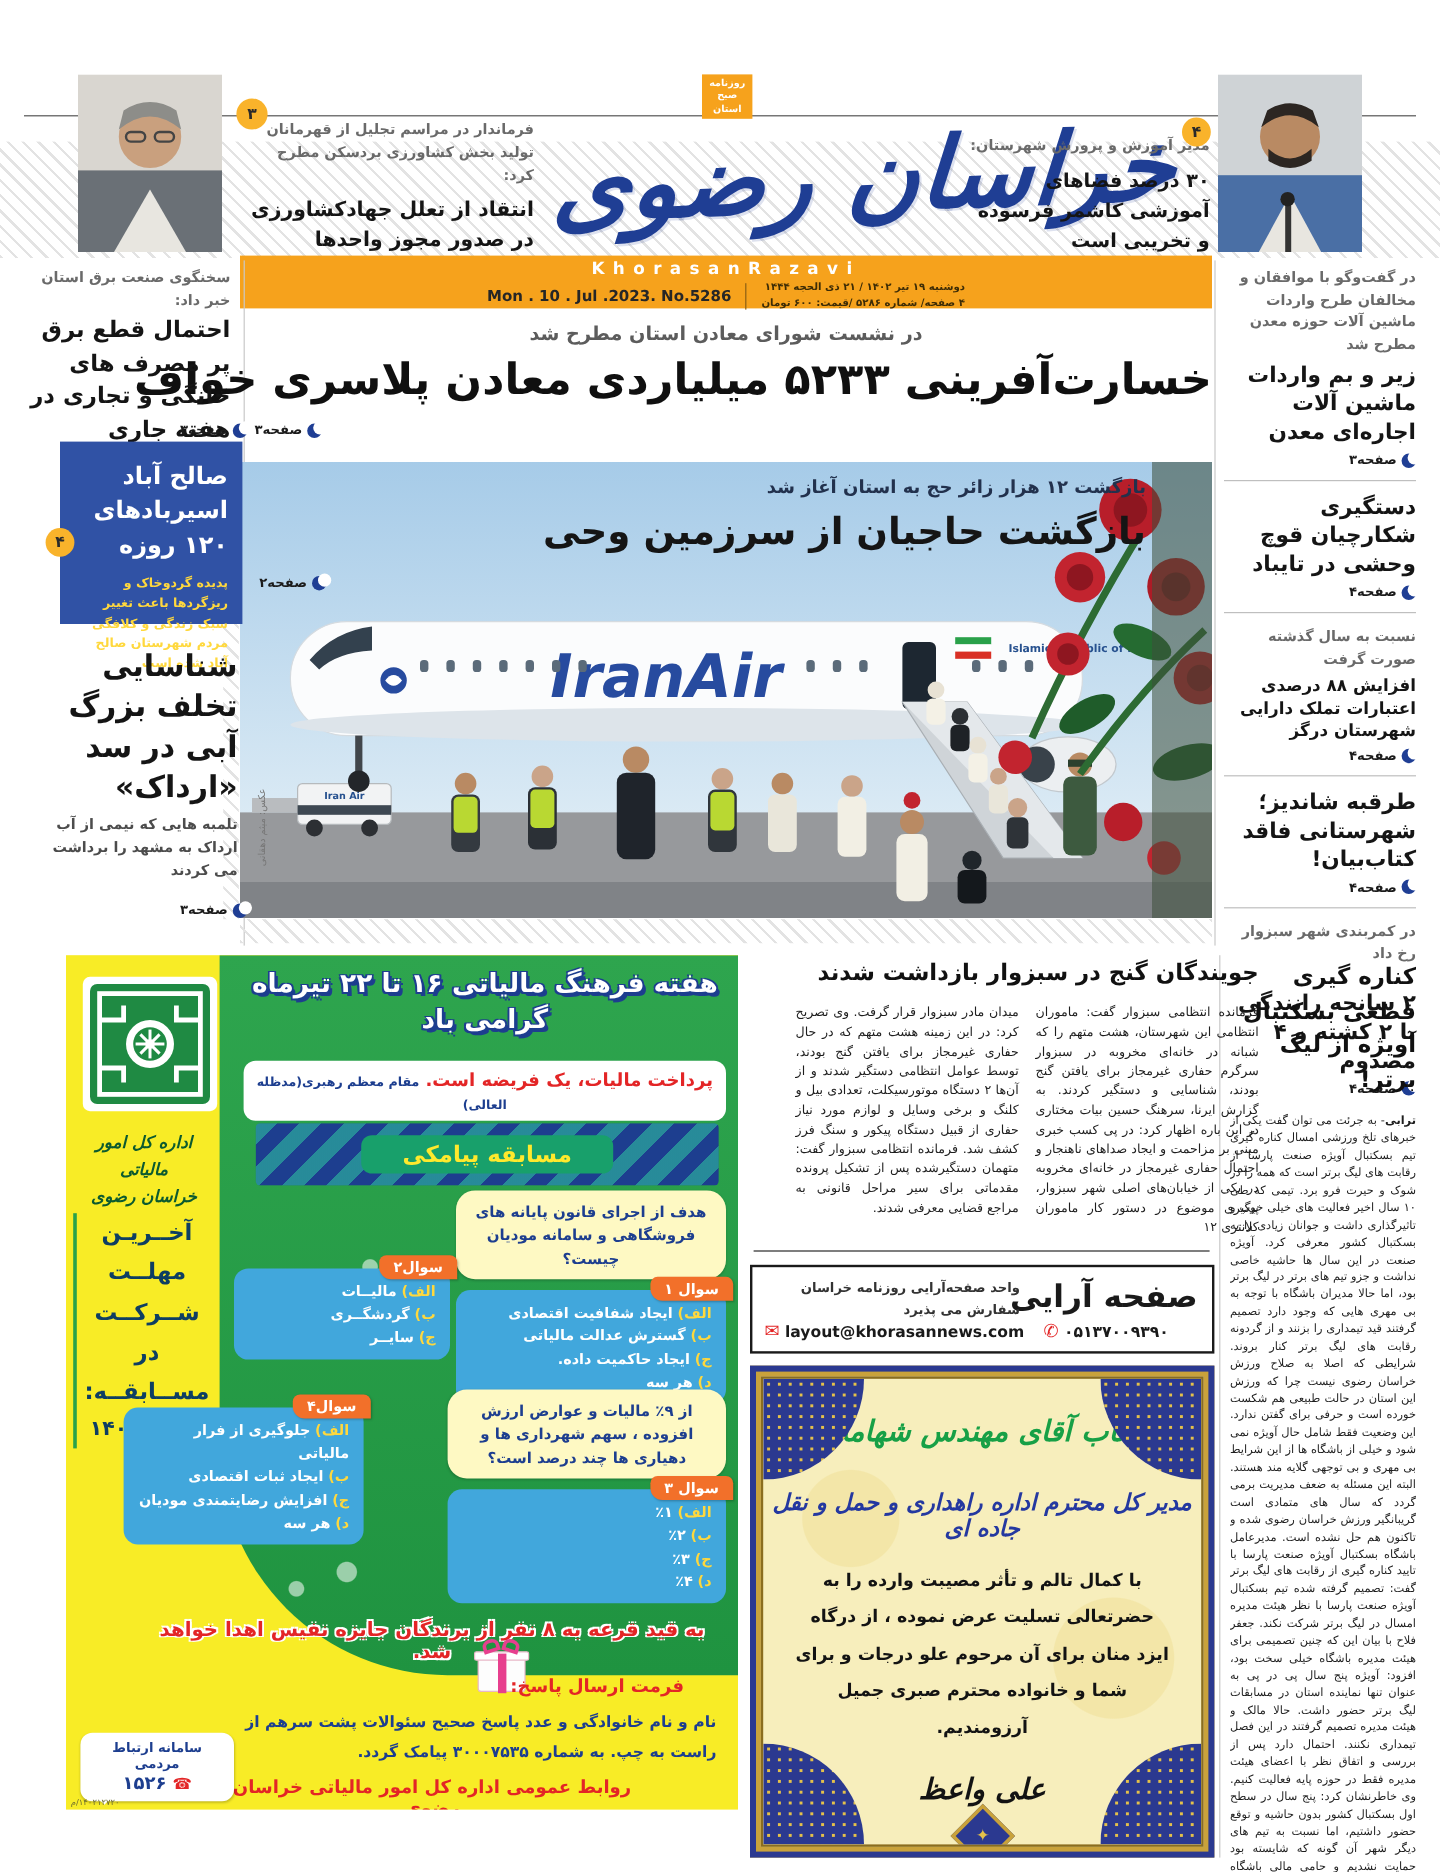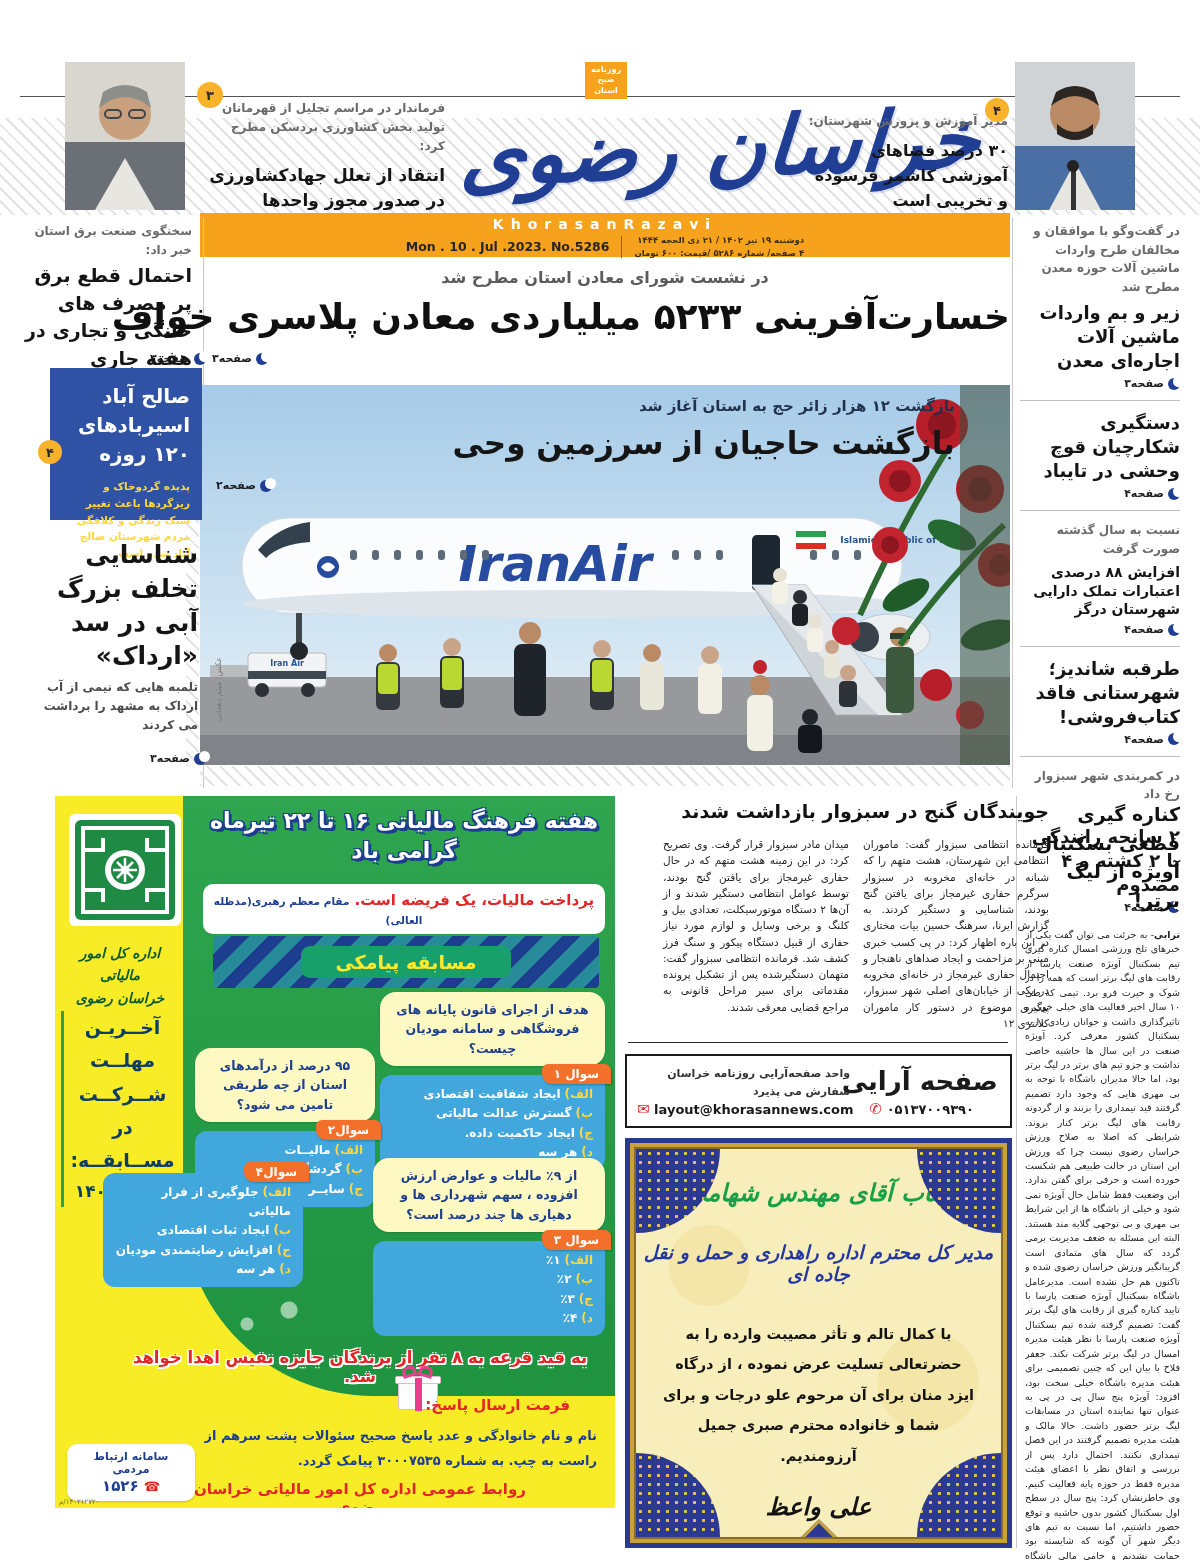--- a/index.html
+++ b/index.html
@@ -333,21 +333,21 @@
     <div>
       <div class="kicker" style="font-size:12px; line-height:1.55;">نسبت به سال گذشته صورت گرفت</div>
       <div class="title" style="font-size:14px; line-height:1.33; margin-top:5px;">افزایش ۸۸ درصدی اعتبارات تملک دارایی شهرستان درگز</div>
       <div class="pref" style="margin-top:4px;">
           <span class="cres"></span>
           <span>صفحه۴</span>
         </div>
       <div style="border-bottom:1px solid #bfbfbf; margin:10px 0;"></div>
     </div>
     <div>
-      <div class="title" style="font-size:18px; line-height:1.33;">طرقبه شاندیز؛ شهرستانی فاقد کتاب‌فروشی!</div>
+      <div class="title" style="font-size:18px; line-height:1.33;">طرقبه شاندیز؛ شهرستانی فاقد کتاب‌بیان!</div>
       <div class="pref" style="margin-top:4px;">
           <span class="cres"></span>
           <span>صفحه۴</span>
         </div>
       <div style="border-bottom:1px solid #bfbfbf; margin:10px 0;"></div>
     </div>
     <div>
       <div class="kicker" style="font-size:12px; line-height:1.55;">در کمربندی شهر سبزوار رخ داد</div>
       <div class="title" style="font-size:18px; line-height:1.33; margin-top:21px;">۲ سانحه رانندگی با ۲ کشته و ۴ مصدوم</div>
       <div class="pref" style="margin-top:4px;">
@@ -407,21 +407,20 @@
         <div class="abubble">
           <div><span class="k">الف)</span><span>ایجاد شفافیت اقتصادی</span></div>
           <div><span class="k">ب)</span><span>گسترش عدالت مالیاتی</span></div>
           <div><span class="k">ج)</span><span>ایجاد حاکمیت داده.</span></div>
           <div><span class="k">د)</span><span>هر سه</span></div>
         </div>
       </div>
     </div>
 
     <div class="qblock" style="left:140px; top:252px; width:180px;">
-      <div class="qbubble">۹۵ درصد از درآمدهای استان از چه طریقی تامین می شود؟</div>
       <div class="ablock">
         <div class="qtab">سوال۲</div>
         <div class="abubble">
           <div><span class="k">الف)</span><span>مالیــات</span></div>
           <div><span class="k">ب)</span><span>گردشگــری</span></div>
           <div><span class="k">ج)</span><span>سایــر</span></div>
         </div>
       </div>
     </div>
 
@@ -490,21 +489,21 @@
   </div>
 
   <div class="abs cond-outer" style="left:625px; top:1138px; width:387px; height:410px;">
     <div class="cond-inner">
       <div class="corner c-tl"></div>
       <div class="corner c-tr"></div>
       <div class="corner c-bl"></div>
       <div class="corner c-br"></div>
       <div class="cond-green" style="margin-top:30px;">جناب آقای مهندس شهامت</div>
       <div class="cond-blue" style="margin-top:34px;">مدیر کل محترم اداره راهداری و حمل و نقل جاده ای</div>
-      <div class="cond-body" style="margin-top:34px;">با کمال تالم و تأثر مصیبت وارده را به حضرتعالی تسلیت عرض نموده ، از درگاه ایزد منان برای آن مرحوم علو درجات و برای شما و خانواده محترم صبری جمیل آرزومندیم.</div>
+      <div class="cond-body" style="margin-top:18px;">با کمال تالم و تأثر مصیبت وارده را به حضرتعالی تسلیت عرض نموده ، از درگاه ایزد منان برای آن مرحوم علو درجات و برای شما و خانواده محترم صبری جمیل آرزومندیم.</div>
       <div class="cond-sign" style="margin-top:22px;">علی واعظ</div>
       <div class="diamond">
           <span>✦</span>
         </div>
     </div>
   </div>
 
   <div class="abs" style="left:1025px; top:800px; width:155px;">
     <div class="art-title" style="line-height:1.5;">کناره گیری قطعی بسکتبال آویژه از لیگ برتر!</div>
     <div class="body-sm" style="margin-top:14px; font-size:9.5px; line-height:1.52; height:672px; overflow:hidden;">

